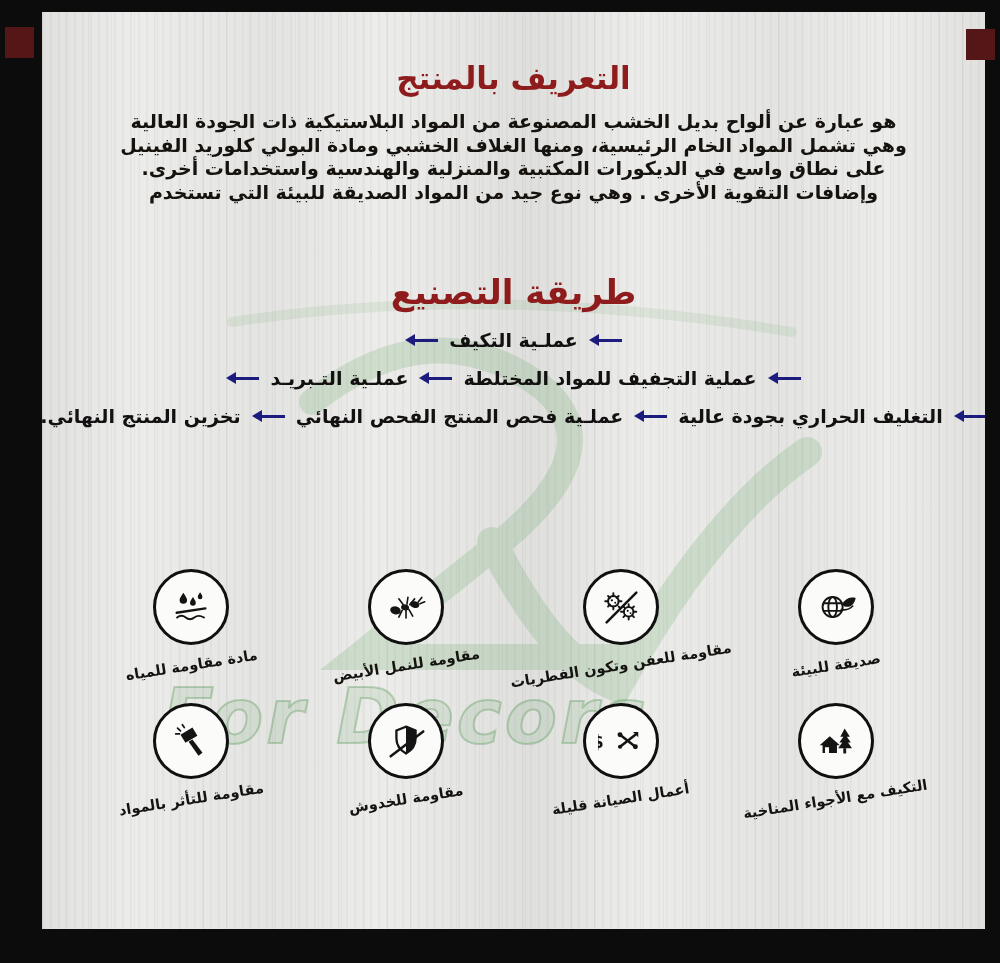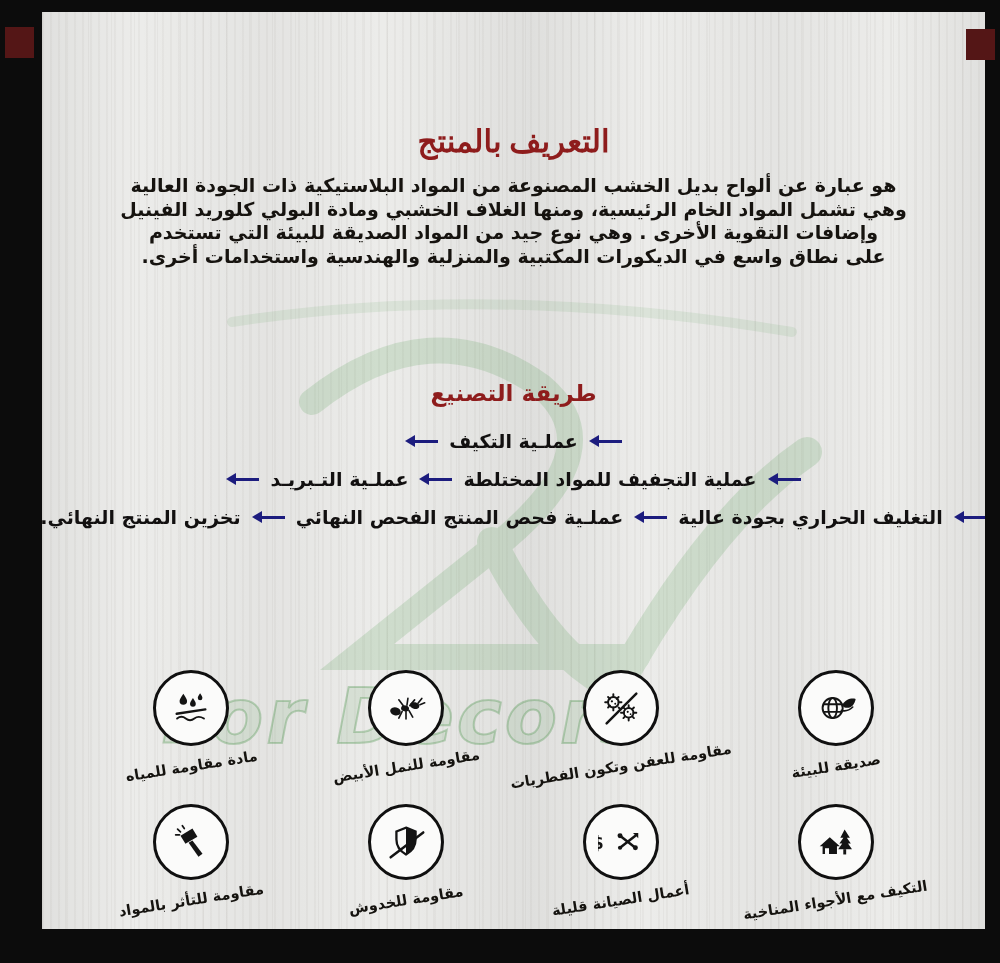--- a/index.html
+++ b/index.html
@@ -23,22 +23,22 @@
   .watermark-swoosh{position:absolute;left:150px;top:280px;z-index:0;opacity:.15;}
   .watermark-text{
     position:absolute;left:120px;top:660px;z-index:0;
     font-size:76px;font-weight:800;letter-spacing:3px;
     color:rgba(70,150,70,0.12);
     -webkit-text-stroke:2px rgba(60,140,60,0.30);
     font-style:italic;white-space:nowrap;
   }
   .content{position:relative;z-index:2;direction:rtl;text-align:center;height:100%;}
   .title{color:var(--title-color,#8e1c1c);font-weight:800;}
-  .title1{padding-top:112px;font-size:31px;line-height:36px;font-family:Liberation Serif, serif;}
-  .title2{margin-top:108px;font-size:23px;line-height:34px;}
+  .title1{padding-top:48px;font-size:31px;line-height:36px;}
+  .title2{margin-top:71px;font-size:34px;line-height:34px;}
   .intro{margin-top:14px;font-size:19px;font-weight:700;color:#16130f;line-height:23.5px;padding:0 30px;}
   #steps{margin-top:18px;}
   .step-row{
     display:flex;direction:rtl;justify-content:center;align-items:center;
     gap:11px;margin-top:12px;
     font-size:19px;font-weight:800;color:#121010;line-height:26px;white-space:nowrap;
   }
   .flow-arrow{display:inline-block;position:relative;width:33px;height:14px;flex:0 0 auto;}
   .flow-arrow .shaft{position:absolute;left:8px;right:0;top:5.5px;height:3px;background:var(--arrow-color,#1c1c7e);}
   .flow-arrow .head{position:absolute;left:0;top:1px;width:0;height:0;
@@ -75,22 +75,22 @@
     </svg>
     <div class="watermark-text">For Decors</div>
 
     <div class="content">
 
       <div class="title title1">التعريف بالمنتج</div>
 
       <div class="intro">
         <div>هو عبارة عن ألواح بديل الخشب المصنوعة من المواد البلاستيكية ذات الجودة العالية</div>
         <div>وهي تشمل المواد الخام الرئيسية، ومنها الغلاف الخشبي ومادة البولي كلوريد الفينيل</div>
+        <div>على نطاق واسع في الديكورات المكتبية والمنزلية والهندسية واستخدامات أخرى.</div>
         <div>وإضافات التقوية الأخرى . وهي نوع جيد من المواد الصديقة للبيئة التي تستخدم</div>
-        <div>على نطاق واسع في الديكورات المكتبية والمنزلية والهندسية واستخدامات أخرى.</div>
       </div>
 
       <div class="title title2">طريقة التصنيع</div>
 
       <div id="steps">
           <div class="step-row">
             <span class="flow-arrow">
               <span class="head"></span>
               <span class="shaft"></span>
             </span>

